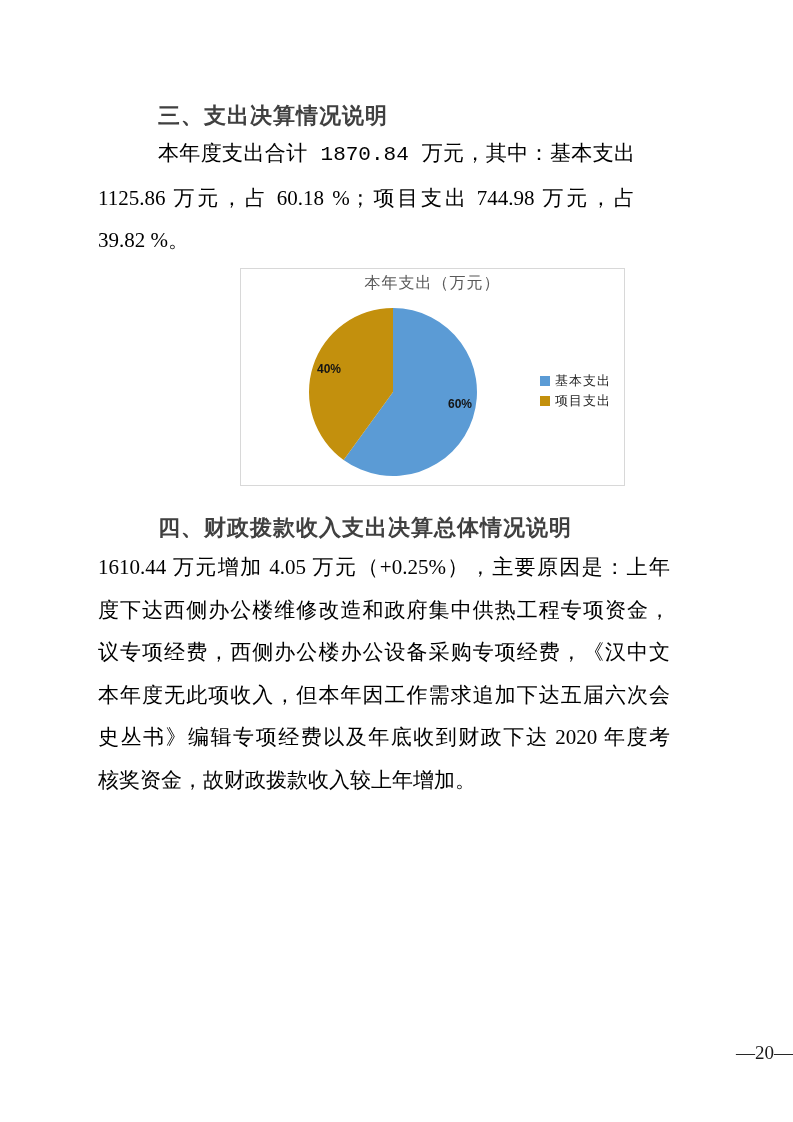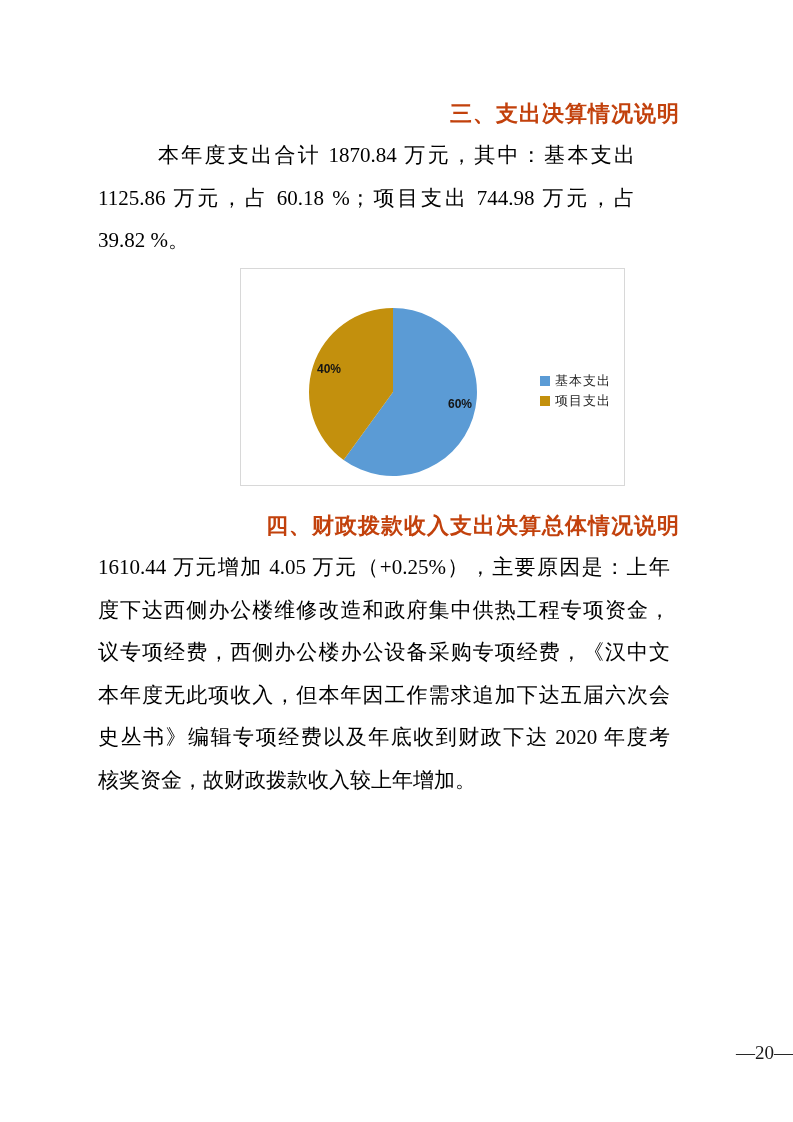--- a/index.html
+++ b/index.html
@@ -10,48 +10,47 @@
     color: #000000;
     font-family: "Liberation Serif", "DejaVu Serif", serif;
     overflow: hidden;
   }
 
   .heading {
     position: absolute;
     left: 98px;
     width: 582px;
     padding-left: 60px;
-    font-family: Liberation Mono, monospace;
+    font-family: Liberation Sans, sans-serif;
     font-weight: 700;
     font-size: 22px;
     line-height: 30px;
     letter-spacing: 1px;
-    color: #c2410c;
-    text-align: right;
+    color: #404040;
   }
   #heading-3 { top: 101px; }
   #heading-4 { top: 513px; }
 
   .para {
     position: absolute;
     left: 98px;
     font-size: 21px;
     color: #000;
   }
   #para-1 { top: 134px; width: 537px; }
   #para-2 { top: 546px; width: 572px; }
 
   .line {
     line-height: 42.5px;
     height: 42.5px;
     text-align: justify;
     text-align-last: justify;
     overflow: hidden;
   }
-  .line.first { text-indent: 60px; }
+  .line.first { text-indent: 60px; font-family: Liberation Mono, monospace; }
   .line.last { text-align: left; text-align-last: left; }
 
   
   #chart {
     position: absolute;
     left: 240px;
     top: 268px;
     width: 385px;
     height: 218px;
     border: 1px solid #d8d8d8;
@@ -109,20 +108,21 @@
 
   <div id="heading-3" class="heading">三、支出决算情况说明</div>
 
   <div id="para-1" class="para">
     <div class="line first">本年度支出合计 1870.84 万元，其中：基本支出</div>
     <div class="line">1125.86 万元，占 60.18 %；项目支出 744.98 万元，占</div>
     <div class="line last">39.82 %。</div>
   </div>
 
   <div id="chart">
+    <div id="chart-title">本年支出（万元）</div>
 
     <svg id="pie-svg" width="385" height="218" viewBox="0 0 385 218">
       <path d="M 152 123 L 152 39 A 84 84 0 1 1 102.62 190.96 Z" fill="#5B9BD5"></path>
       <path d="M 152 123 L 102.62 190.96 A 84 84 0 0 1 152 39 Z" fill="#C3900D"></path>
     </svg>
 
     <div id="pct-40" class="pct-label">40%</div>
     <div id="pct-60" class="pct-label">60%</div>
 
     <div id="legend">

